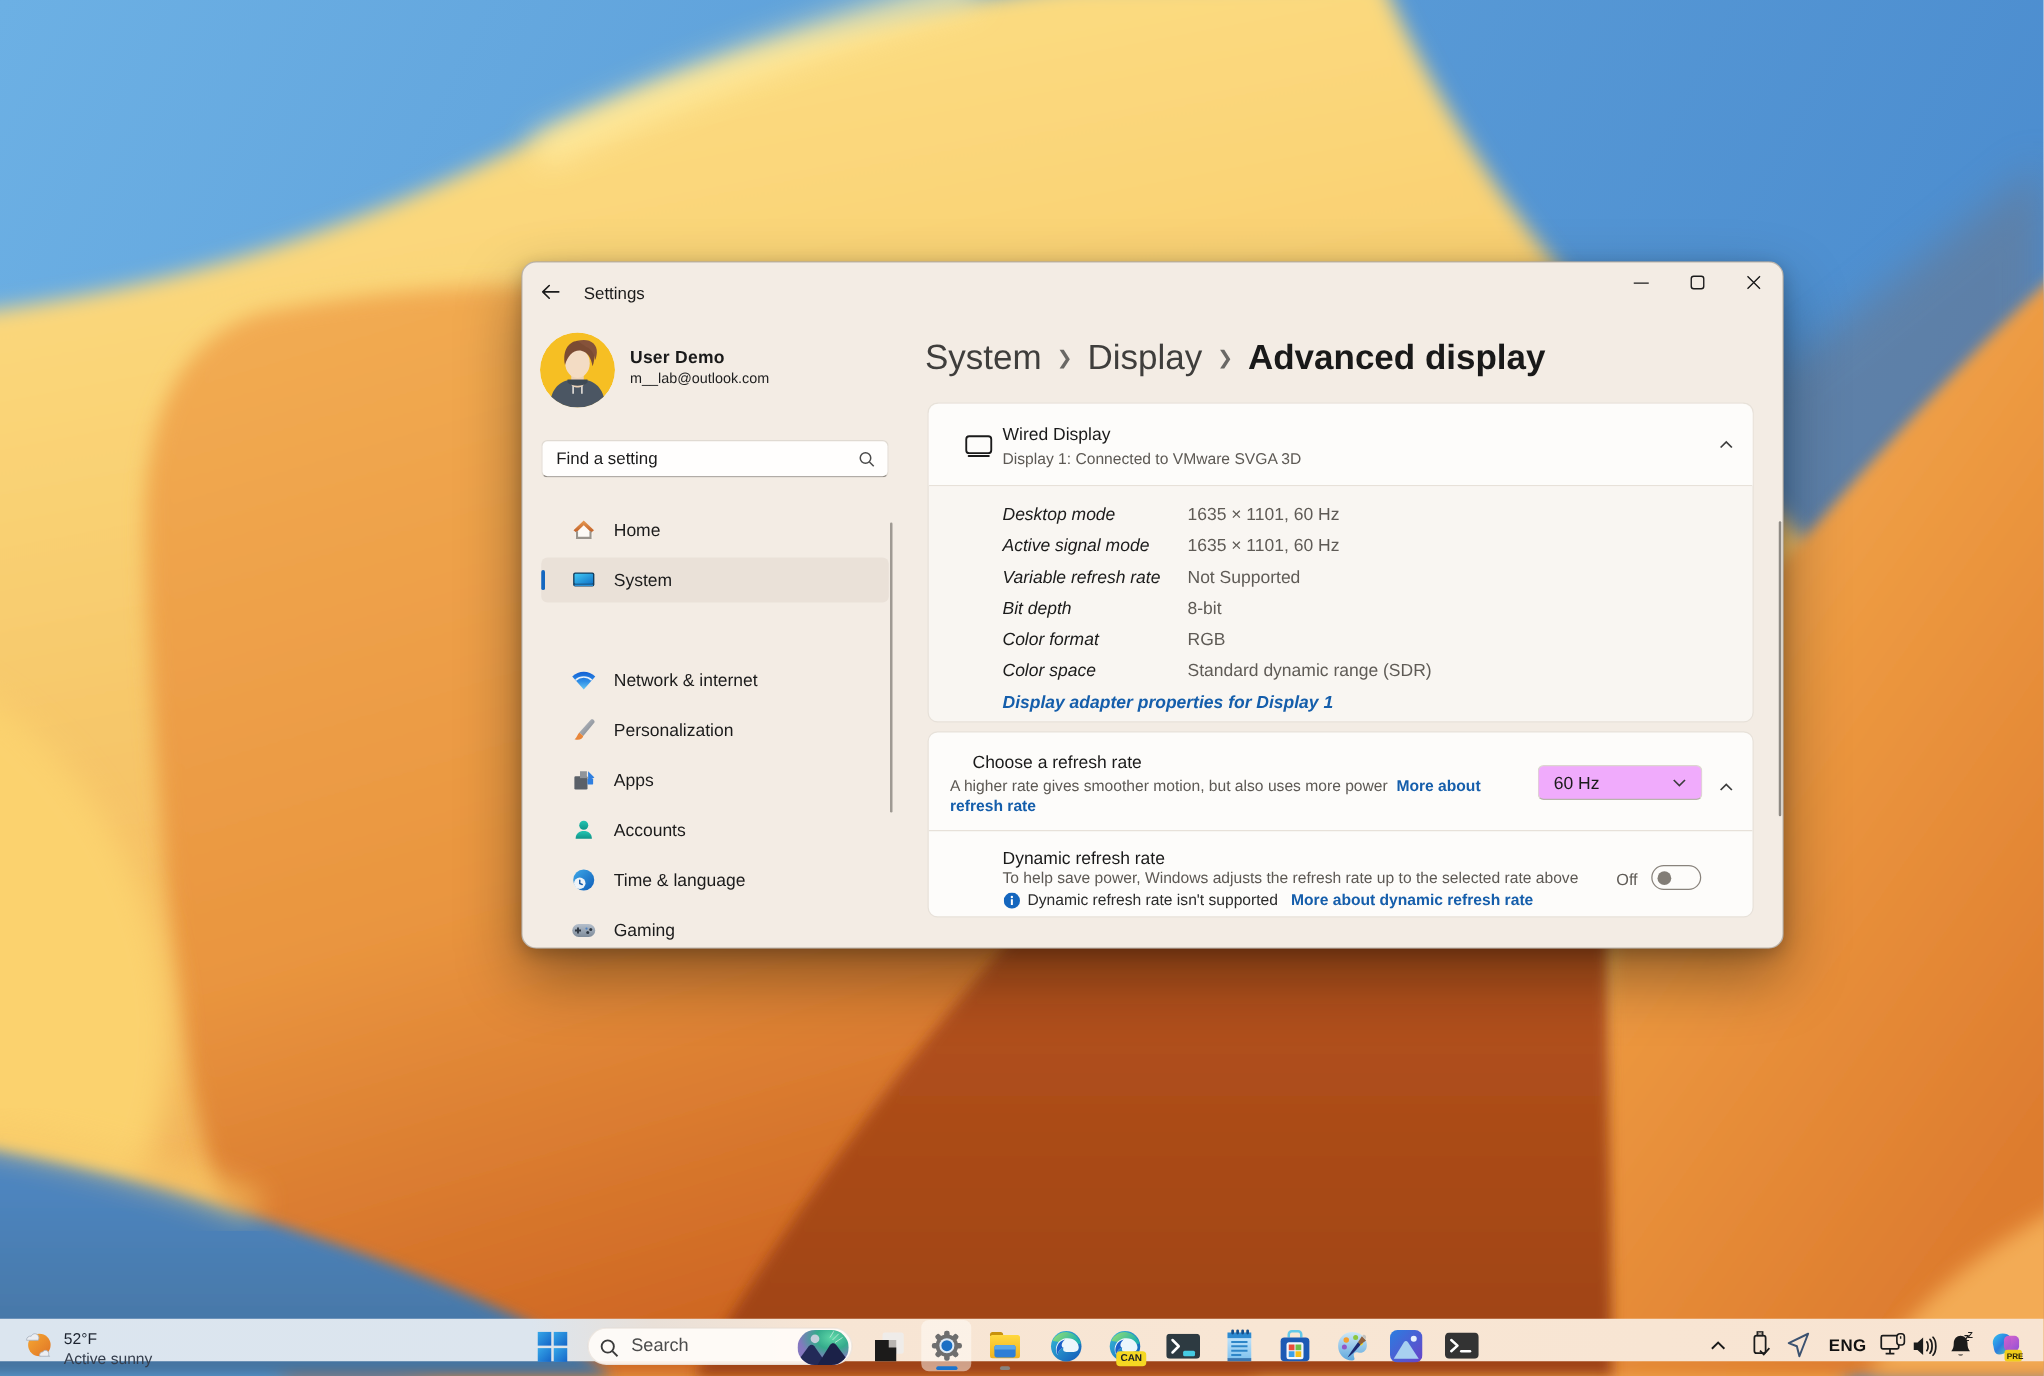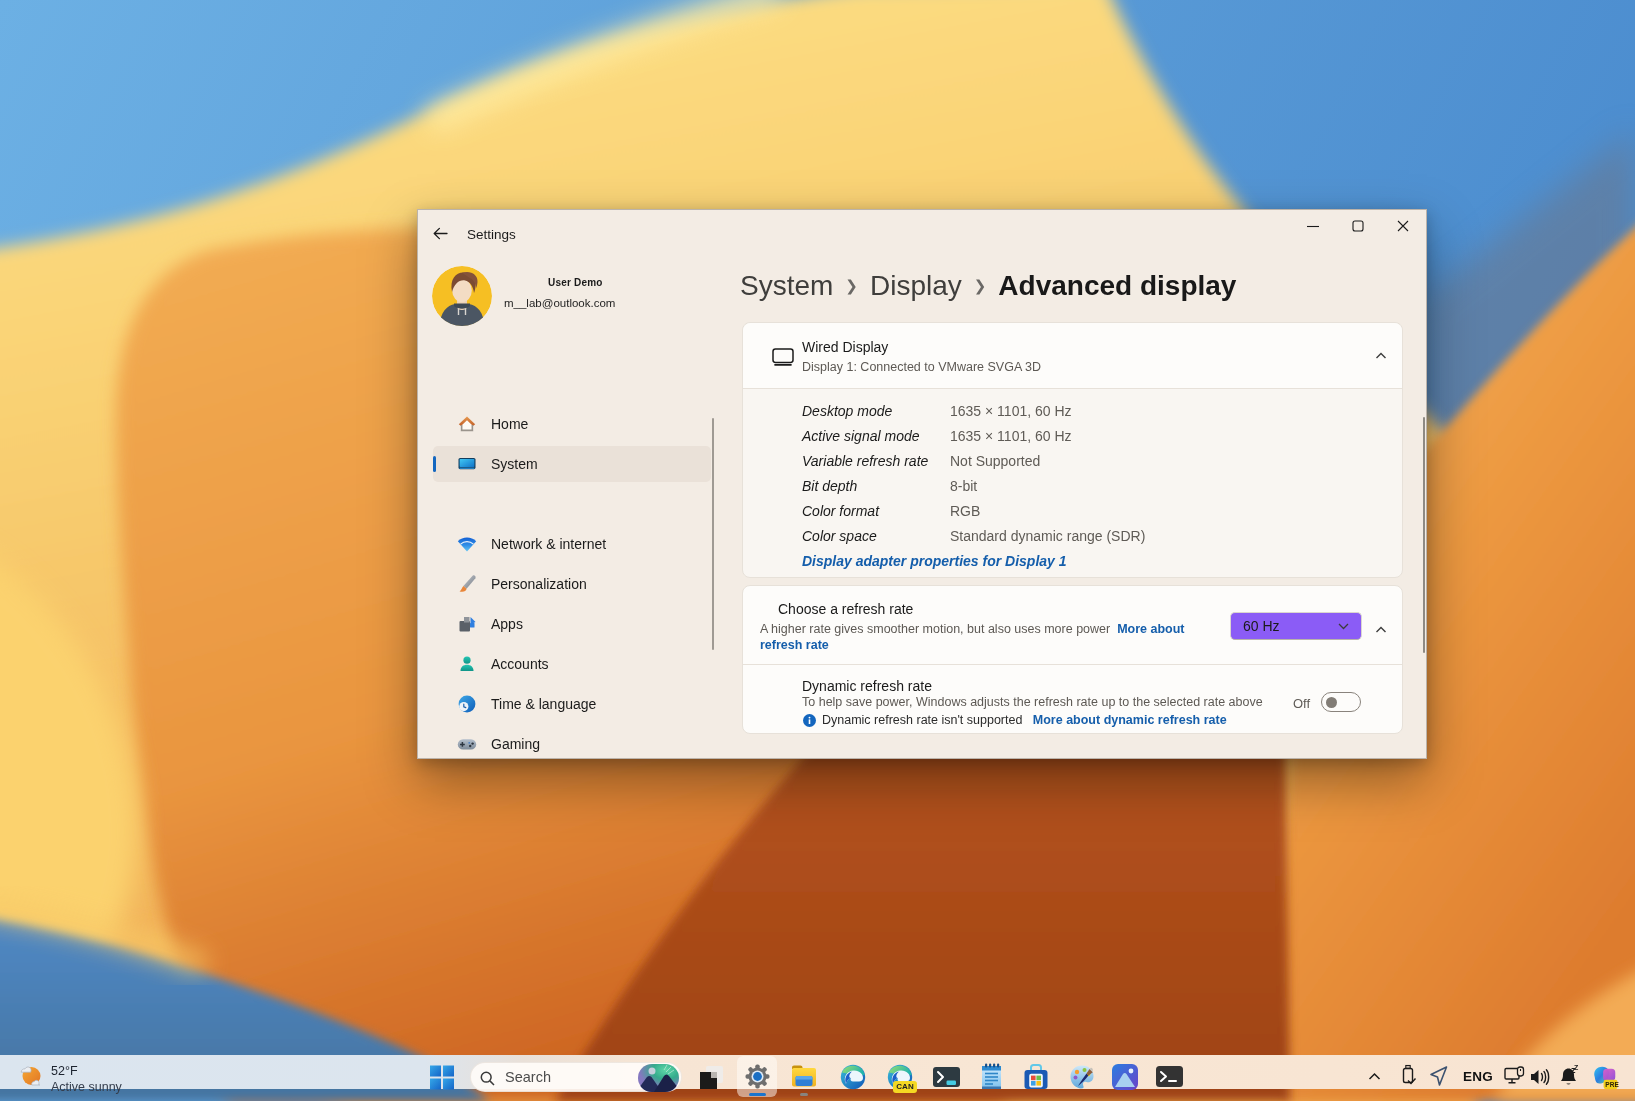--- a/index.html
+++ b/index.html
@@ -4,29 +4,29 @@
 <style>
   * { margin:0; padding:0; box-sizing:border-box; }
   html,body { width:1635px; height:1101px; overflow:hidden; font-family:"Liberation Sans", sans-serif; }
   #stage { position:relative; width:1635px; height:1101px; overflow:hidden; }
   #wall { position:absolute; left:0; top:0; }
   .abs { position:absolute; }
 
   
   #win {
     position:absolute; left:417px; top:209px; width:1010px; height:550px;
-    background:#f3ece4; border-radius:0;
+    background:#f3ece4; border-radius:12px;
     border:1px solid rgba(120,110,100,0.45);
     box-shadow: 0 22px 50px rgba(0,0,0,0.38), 0 4px 14px rgba(0,0,0,0.22);
   }
   #win .titletext { position:absolute; left:49px; top:17px; font-size:13.5px; color:#1b1b1b; }
   .capbtn { position:absolute; top:9px; width:14px; height:14px; }
 
   
-  .name { position:absolute; left:86px; top:67px; font-size:10px; font-weight:bold; color:#1a1a1a; letter-spacing:0.2px;margin-left:44px; }
+  .name { position:absolute; left:86px; top:67px; font-size:14px; font-weight:bold; color:#1a1a1a; letter-spacing:0.2px; }
   .email { position:absolute; left:86px; top:87px; font-size:11.5px; color:#1f1f1f; }
   #searchbox {
     position:absolute; left:15px; top:142px; width:278px; height:30px;
     background:#fffefd; border:1px solid #e0dad2; border-bottom:1px solid #97918a;
     border-radius:5px; font-size:13.5px; color:#1b1b1b; line-height:28px; padding-left:11px;
   }
   .nav { position:absolute; left:15px; width:278px; height:36px; border-radius:5px; }
   .nav .lbl { position:absolute; left:58px; top:50%; transform:translateY(-50%); font-size:14px; color:#1b1b1b; white-space:nowrap; }
   .nav .ic { position:absolute; left:24px; top:50%; transform:translateY(-50%); width:20px; height:20px; }
   .nav.sel { background:#eae1d8; }
@@ -165,20 +165,26 @@
         <ellipse cx="30" cy="24.5" rx="9.8" ry="11.8" fill="#f3dcc4"></ellipse>
         <path d="M 20,26 C 17.5,13 24,6.5 31,6.5 C 39,6.5 44.5,12 43.5,21 C 43,24 42.5,26 42,27 C 41,20 38,15.5 33,14.5 C 27,13.5 22,18.5 20,26 Z" fill="#7b4b33"></path>
         <path d="M 30,6.8 C 38,4 46,8 45.5,16 C 45.3,18.5 44.8,20.5 44.2,22 C 43.5,17 41,13 37,11.5 Z" fill="#85523a"></path>
         <path d="M 22,40 C 26,43.5 34,43.5 38,40 L 38,37.5 L 22,37.5 Z" fill="#3e4954"></path>
         <path d="M 26.5,42.5 L 26.5,49 M 33.5,42.5 L 33.5,49" stroke="#d8d5d0" stroke-width="1.4"></path>
       </g>
     </svg>
     <div class="name">User Demo</div>
     <div class="email">m__lab@outlook.com</div>
 
+    <div id="searchbox">Find a setting
+      <svg class="abs" style="right:10px;top:8px" width="13" height="13" viewBox="0 0 13 13">
+        <circle cx="5.4" cy="5.4" r="4.2" fill="none" stroke="#4a4a4a" stroke-width="1.2"></circle>
+        <line x1="8.6" y1="8.6" x2="12" y2="12" stroke="#4a4a4a" stroke-width="1.2"></line>
+      </svg>
+    </div>
 
     <div class="nav" style="top:196px">
       <svg class="ic" viewBox="0 0 20 20">
         <path d="M3.2,9.2 L10,3 L16.8,9.2 L16.8,16.5 L3.2,16.5 Z" fill="#fdfaf5"></path>
         <path d="M1.8,10.2 L10,2.4 L18.2,10.2 L16,12 L10,6.2 L4,12 Z" fill="url(#hmg)"></path>
         <defs>
             <linearGradient id="hmg" x1="0" y1="0" x2="0" y2="1">
           <stop offset="0" stop-color="#e89a50"></stop>
               <stop offset="1" stop-color="#c05f28"></stop>
         </linearGradient>
@@ -312,21 +318,21 @@
         <div class="rowv" style="top:180px">RGB</div>
       <div class="row" style="top:205px">Color space</div>
         <div class="rowv" style="top:205px">Standard dynamic range (SDR)</div>
       <div class="row blue" style="top:230px;font-size:14px;">Display adapter properties for Display 1</div>
     </div>
 
     <div class="card" style="top:375px;height:149px;border-radius:8px;">
       <div class="ct" style="position:absolute;left:35px;top:15px;">Choose a refresh rate</div>
       <div class="cd" style="position:absolute;left:17px;top:36px;">A higher rate gives smoother motion, but also uses more power&nbsp; <span class="blue">More about</span></div>
       <div class="cd" style="position:absolute;left:17px;top:52px;"><span class="blue">refresh rate</span></div>
-      <div class="abs" style="left:487px;top:26px;width:132px;height:28px;background:#8b5cf6;border:1px solid #dcd6cf;border-bottom-color:#b9b3ac;border-radius:5px;">
+      <div class="abs" style="left:487px;top:26px;width:132px;height:28px;background:#f0abfc;border:1px solid #dcd6cf;border-bottom-color:#b9b3ac;border-radius:5px;">
         <span style="position:absolute;left:12px;top:5px;font-size:14px;color:#1b1b1b;">60 Hz</span>
         <svg class="abs" style="right:12px;top:9px" width="11" height="8" viewBox="0 0 11 8">
             <path d="M1,2 L5.5,6.5 L10,2" fill="none" stroke="#3c3c3c" stroke-width="1.3"></path>
           </svg>
       </div>
       <svg class="chev" style="left:632px;top:38px" viewBox="0 0 12 12">
           <path d="M1.5,8 L6,3.5 L10.5,8" fill="none" stroke="#3c3c3c" stroke-width="1.4"></path>
         </svg>
 
       <div style="position:absolute;left:0;top:78px;width:100%;height:1px;background:#e7e1d9;"></div>

